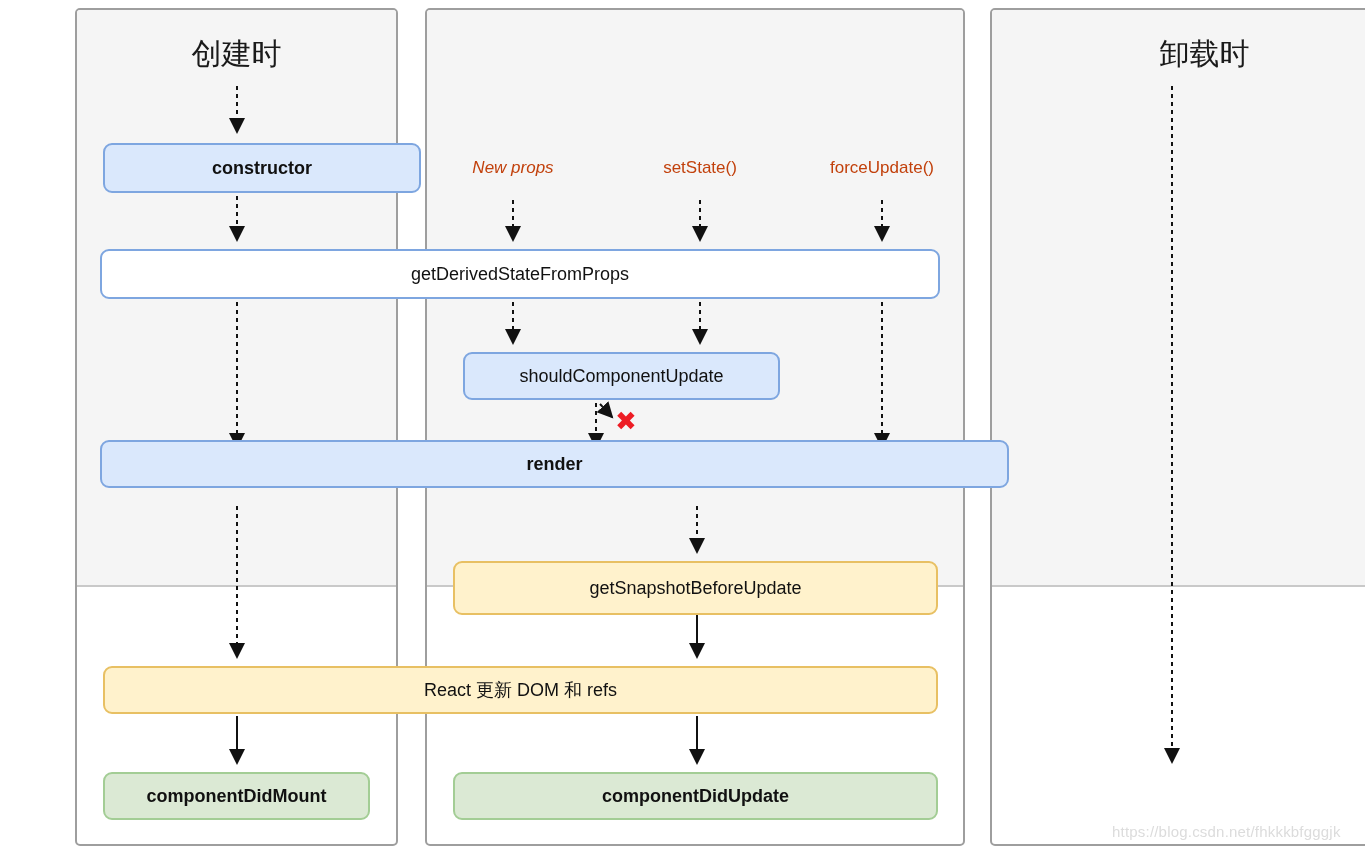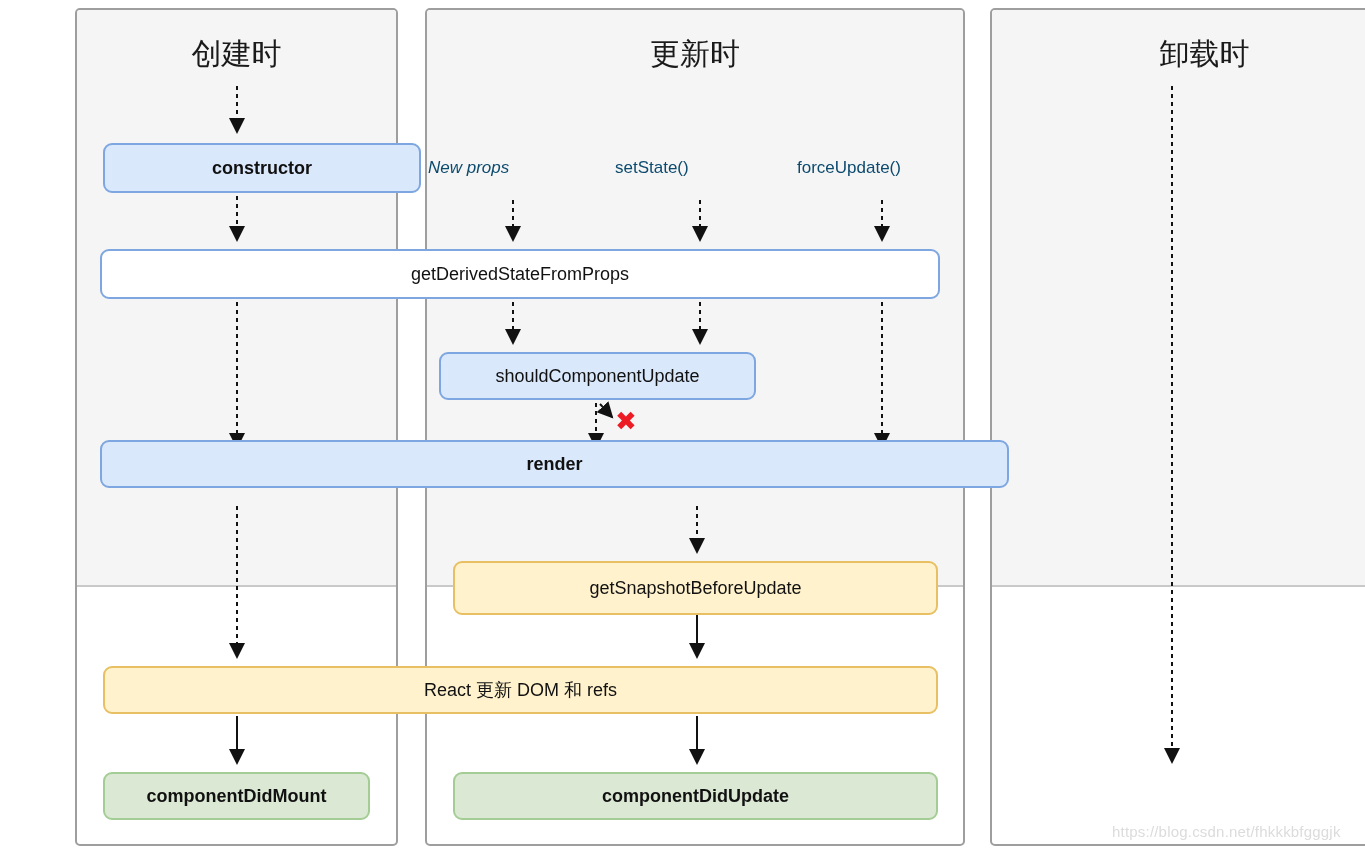--- a/index.html
+++ b/index.html
@@ -29,22 +29,22 @@
     font-size: 18px; color: #111111;
     border-radius: 9px; z-index: 3;
   }
   .node.blue   { background: var(--box-blue-fill, #dae8fc);  border: 2px solid var(--box-blue-border, #7ea6e0); }
   .node.white  { background: var(--box-white-fill, #ffffff); border: 2px solid var(--box-blue-border, #7ea6e0); }
   .node.yellow { background: var(--box-yellow-fill, #fff2cc); border: 2px solid var(--box-yellow-border, #e8c063); }
   .node.green  { background: var(--box-green-fill, #dbe9d4); border: 2px solid var(--box-green-border, #a3cd95); }
   .node.bold   { font-weight: 700; }
   .node.italic { }
   .trigger-label {
-    position: absolute; width: 170px; 
-    font-size: 17px; color: #0c4a6e; z-index: 3;
+    position: absolute; width: 170px; text-align: center;
+    font-size: 17px; color: #c2410c; z-index: 3;
   }
   .trigger-label.italic { font-style: italic; }
   #arrow-layer { position: absolute; left: 0; top: 0; z-index: 2; pointer-events: none; }
   #stop-x {
     position: absolute; left: 615px; top: 408px; z-index: 4;
     font-size: 26px; font-weight: 900; color: var(--stop-x-red, #ed1c24);
     line-height: 1;
   }
   #watermark {
     position: absolute; left: 1112px; top: 823px; z-index: 5;
@@ -56,21 +56,20 @@
 <body>
 
 <div id="canvas">
 
   <div class="panel" style="left:75px; width:323px;">
     <div class="gray-zone"></div>
     <div class="col-title">创建时</div>
   </div>
   <div class="panel" style="left:425px; width:540px;">
     <div class="gray-zone"></div>
-    <div class="col-title">更新时</div>
   </div>
   <div class="panel" style="left:990px; width:429px;">
     <div class="gray-zone"></div>
     <div class="col-title">卸载时</div>
   </div>
 
   <svg id="arrow-layer" width="1365" height="857" viewBox="0 0 1365 857">
     <defs>
       <marker id="ah" markerWidth="9" markerHeight="9" refX="7" refY="4" orient="auto">
         <path d="M0,0 L8,4 L0,8 Z" fill="#111111"></path>
@@ -102,21 +101,21 @@
   </svg>
 
   <div class="trigger-label italic" style="left:428px; top:158px;">New props</div>
   <div class="trigger-label" style="left:615px; top:158px;">setState()</div>
   <div class="trigger-label" style="left:797px; top:158px;">forceUpdate()</div>
 
   <div class="node blue bold" style="left:103px; top:143px; width:318px; height:50px;">constructor</div>
 
   <div class="node white" style="left:100px; top:249px; width:840px; height:50px;">getDerivedStateFromProps</div>
 
-  <div class="node blue" style="left:439px; top:352px; width:317px; height:48px;">shouldComponentUpdate</div>
+  <div class="node blue" style="left:463px; top:352px; width:317px; height:48px;">shouldComponentUpdate</div>
 
   <div class="node blue bold" style="left:100px; top:440px; width:909px; height:48px;">render</div>
 
   <div class="node yellow" style="left:453px; top:561px; width:485px; height:54px;">getSnapshotBeforeUpdate</div>
 
   <div class="node yellow italic" style="left:103px; top:666px; width:835px; height:48px;">React 更新 DOM 和 refs</div>
 
   <div class="node green bold" style="left:103px; top:772px; width:267px; height:48px;">componentDidMount</div>
 
   <div class="node green bold" style="left:453px; top:772px; width:485px; height:48px;">componentDidUpdate</div>

